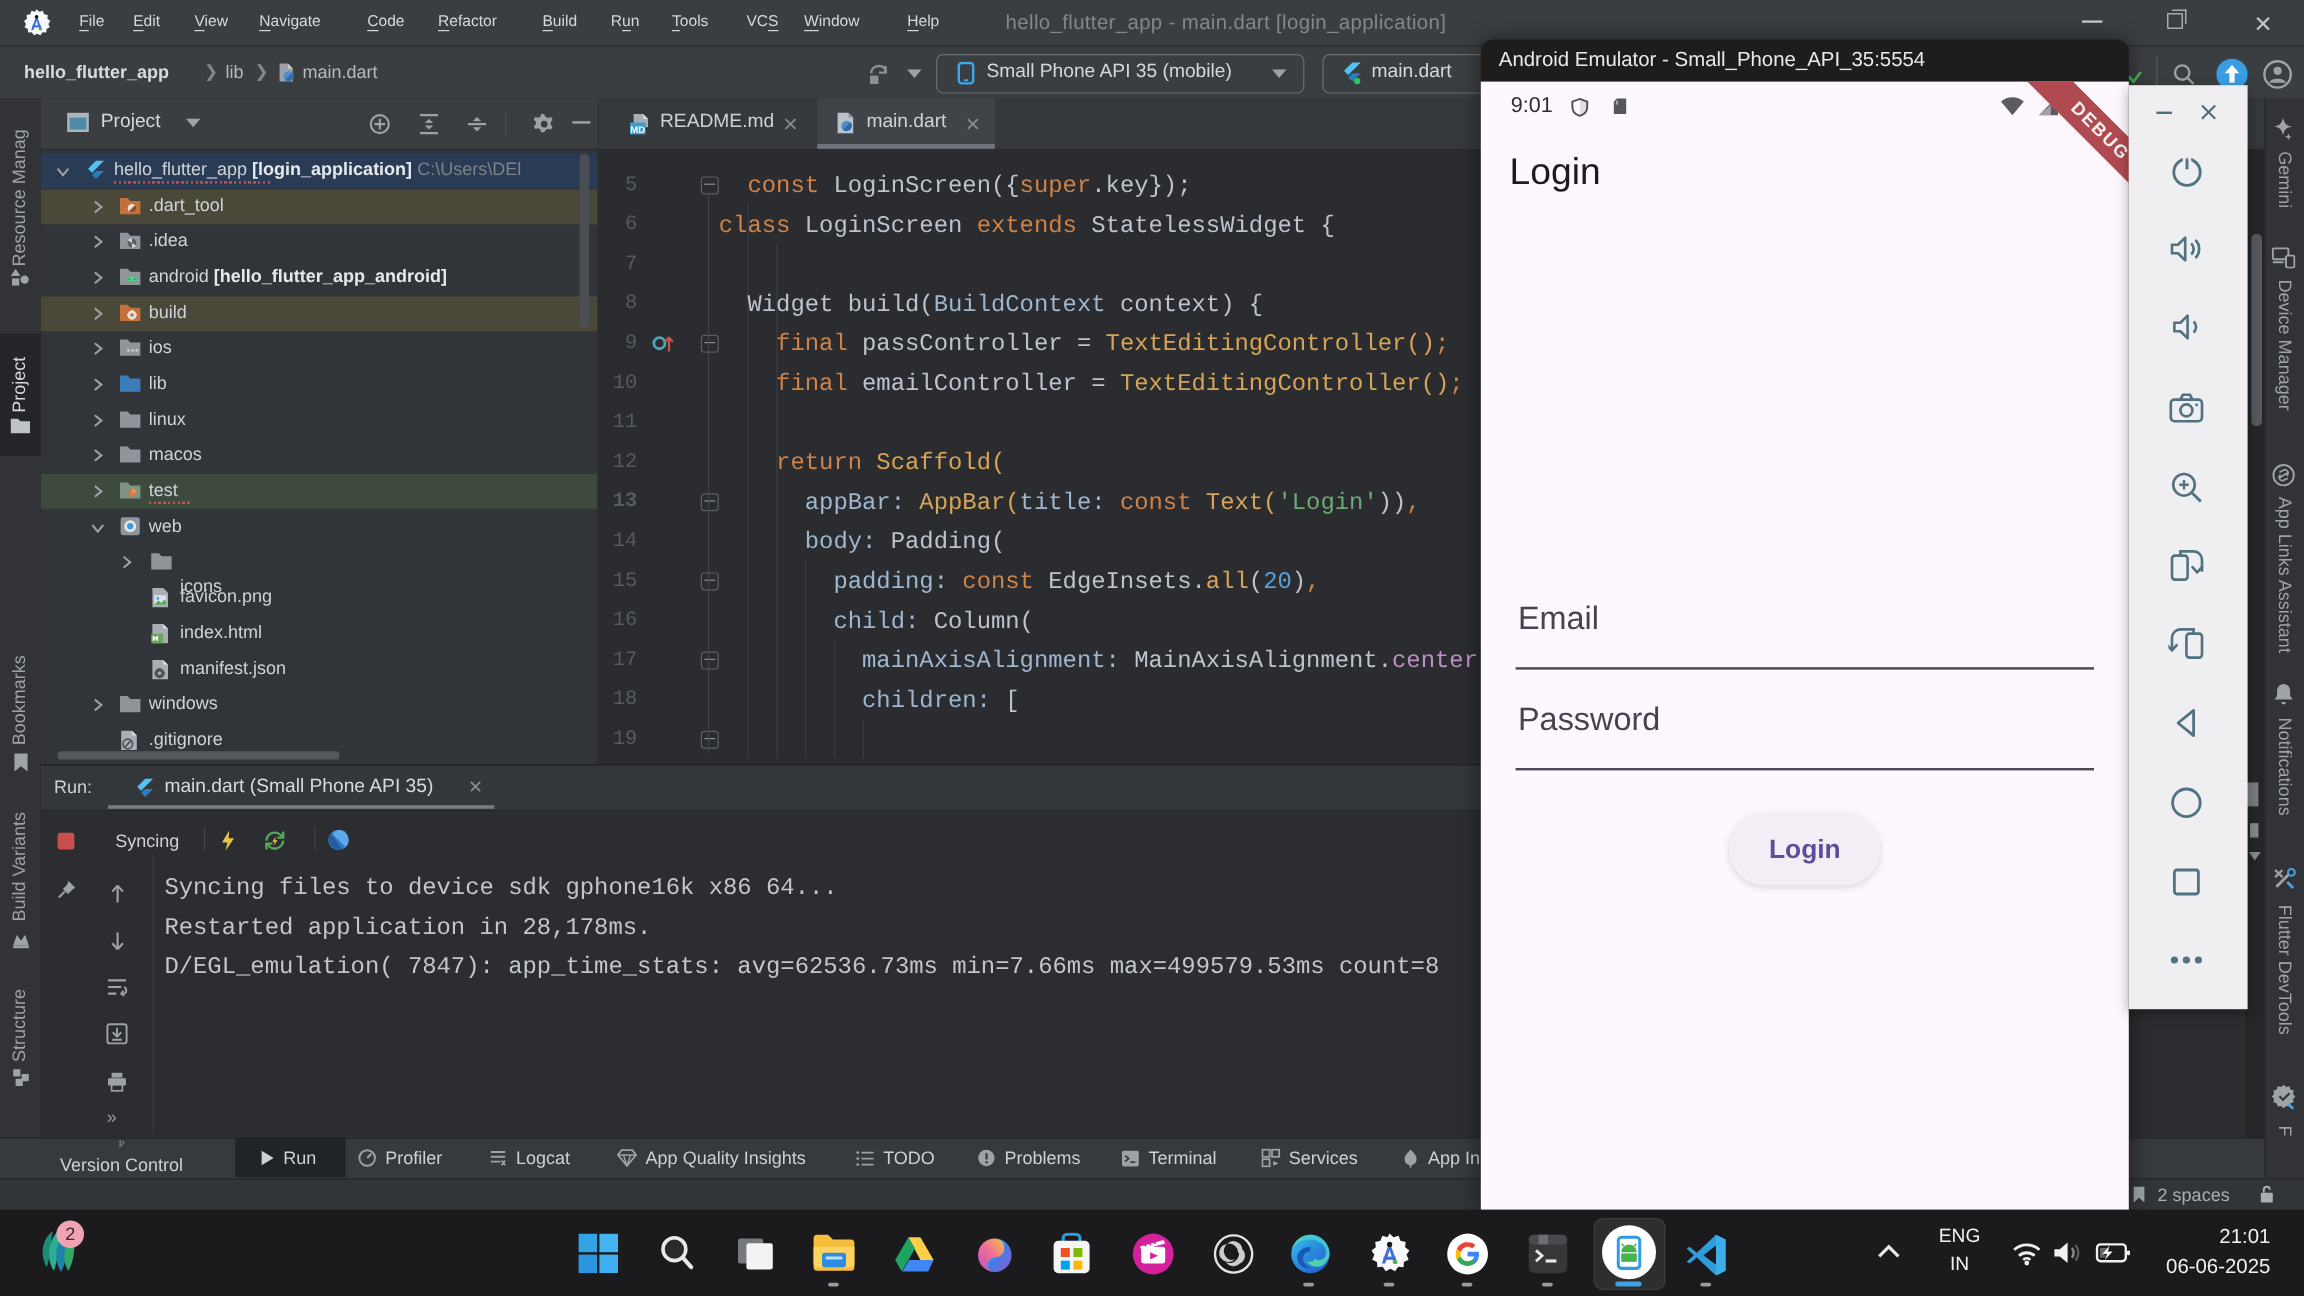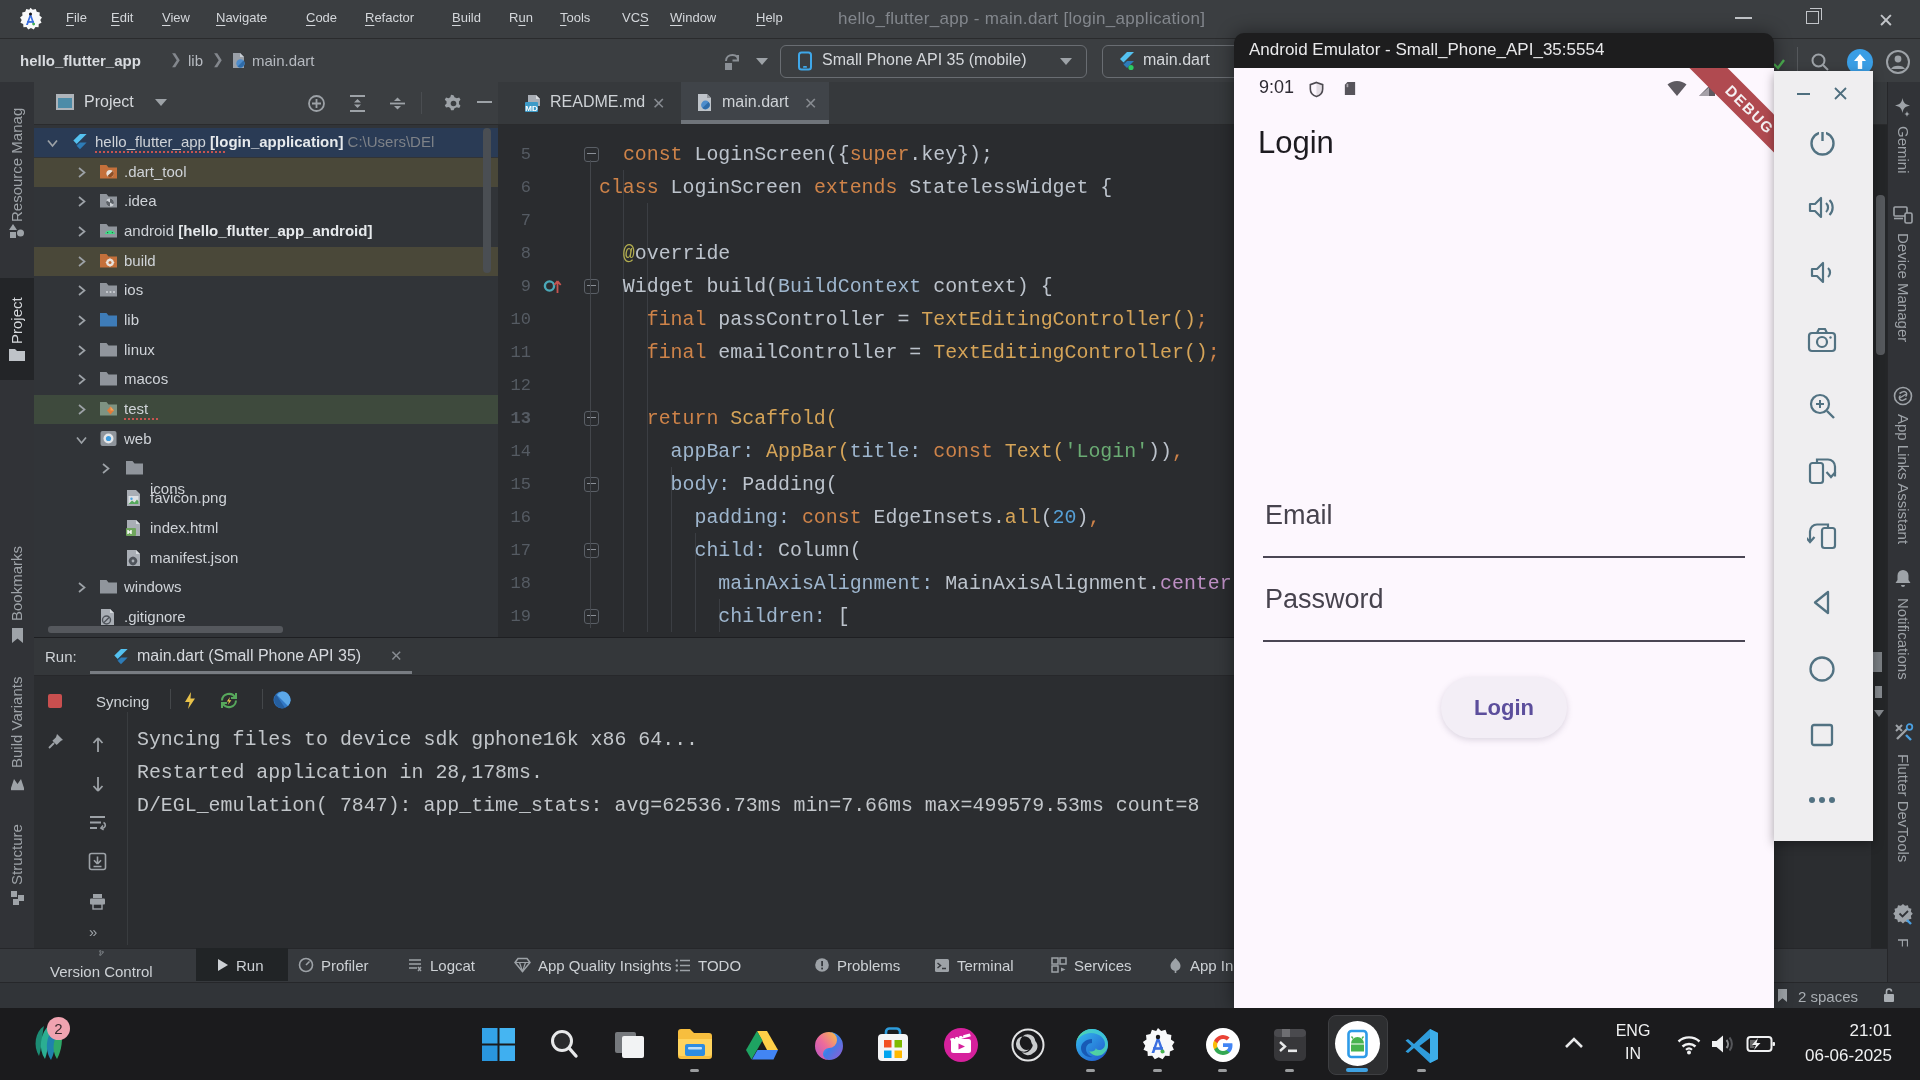--- a/index.html
+++ b/index.html
@@ -461,21 +461,20 @@
 <div class="ab" style="left:543px;top:277px;">
     <svg width="20" height="18" viewBox="0 0 20 18">
       <circle cx="6.5" cy="9" r="4.6" fill="none" stroke="#4BA8B8" stroke-width="2.4"></circle>
       <path d="M14.5 16 V5 M14.5 4 l-3.2 4 M14.5 4 l3.2 4" stroke="#C75450" stroke-width="1.8" fill="none"></path>
     </svg>
   </div>
 <div class="ab mono" style="left:599px;top:137.5px;font-size:19.9px;">
 <div class="cl"><span class="w">  </span><span class="k">const</span><span class="w"> LoginScreen({</span><span class="k">super</span><span class="w">.key});</span></div>
 <div class="cl"><span class="k">class</span><span class="w"> LoginScreen </span><span class="k">extends</span><span class="w"> StatelessWidget {</span></div>
 <div class="cl"></div>
-<div class="cl"><span class="at">  @</span><span class="w">override</span></div>
 <div class="cl"><span class="w">  Widget build(</span><span class="pb">BuildContext </span><span class="w">context) {</span></div>
 <div class="cl"><span class="w">    </span><span class="k">final</span><span class="w"> passController = </span><span class="gold">TextEditingController()</span><span class="k">;</span></div>
 <div class="cl"><span class="w">    </span><span class="k">final</span><span class="w"> emailController = </span><span class="gold">TextEditingController()</span><span class="k">;</span></div>
 <div class="cl"></div>
 <div class="cl"><span class="w">    </span><span class="k">return</span><span class="gold"> Scaffold(</span></div>
 <div class="cl"><span class="pb">      appBar: </span><span class="gold">AppBar(</span><span class="pb">title: </span><span class="k">const</span><span class="gold"> Text(</span><span class="str">'Login'</span><span class="w">))</span><span class="k">,</span></div>
 <div class="cl"><span class="pb">      body: </span><span class="w">Padding(</span></div>
 <div class="cl"><span class="pb">        padding: </span><span class="k">const</span><span class="w"> EdgeInsets.</span><span class="gold">all</span><span class="w">(</span><span class="num">20</span><span class="w">)</span><span class="k">,</span></div>
 <div class="cl"><span class="pb">        child: </span><span class="w">Column(</span></div>
 <div class="cl"><span class="pb">          mainAxisAlignment: </span><span class="w">MainAxisAlignment.</span><span class="pur">center</span><span class="k">,</span></div>
@@ -599,21 +598,21 @@
     </svg>
 <span>Logcat</span>
   </div>
 <div class="bitem" style="left:514px;top:950px;">
 <svg width="17" height="16" viewBox="0 0 17 16">
       <path d="M4 1.5 h9 l3 4 l-7.5 9 l-7.5 -9 z" fill="none" stroke="#9DA2A7" stroke-width="1.5"></path>
       <path d="M1 5.5 h15 M8.5 14.5 l-3 -9 M8.5 14.5 l3 -9" fill="none" stroke="#9DA2A7" stroke-width="1.2"></path>
     </svg>
 <span>App Quality Insights</span>
   </div>
-<div class="bitem" style="left:675px;top:950px;">
+<div class="bitem" style="left:713px;top:950px;">
 <svg width="16" height="15" viewBox="0 0 16 15">
       <path d="M5 2.5 h10 M5 7.5 h10 M5 12.5 h10" stroke="#9DA2A7" stroke-width="1.6"></path>
       <circle cx="1.8" cy="2.5" r="1.2" fill="#9DA2A7"></circle>
       <circle cx="1.8" cy="7.5" r="1.2" fill="#9DA2A7"></circle>
       <circle cx="1.8" cy="12.5" r="1.2" fill="#9DA2A7"></circle>
     </svg>
 <span>TODO</span>
   </div>
 <div class="bitem" style="left:814px;top:950px;">
 <svg width="16" height="16" viewBox="0 0 16 16">

